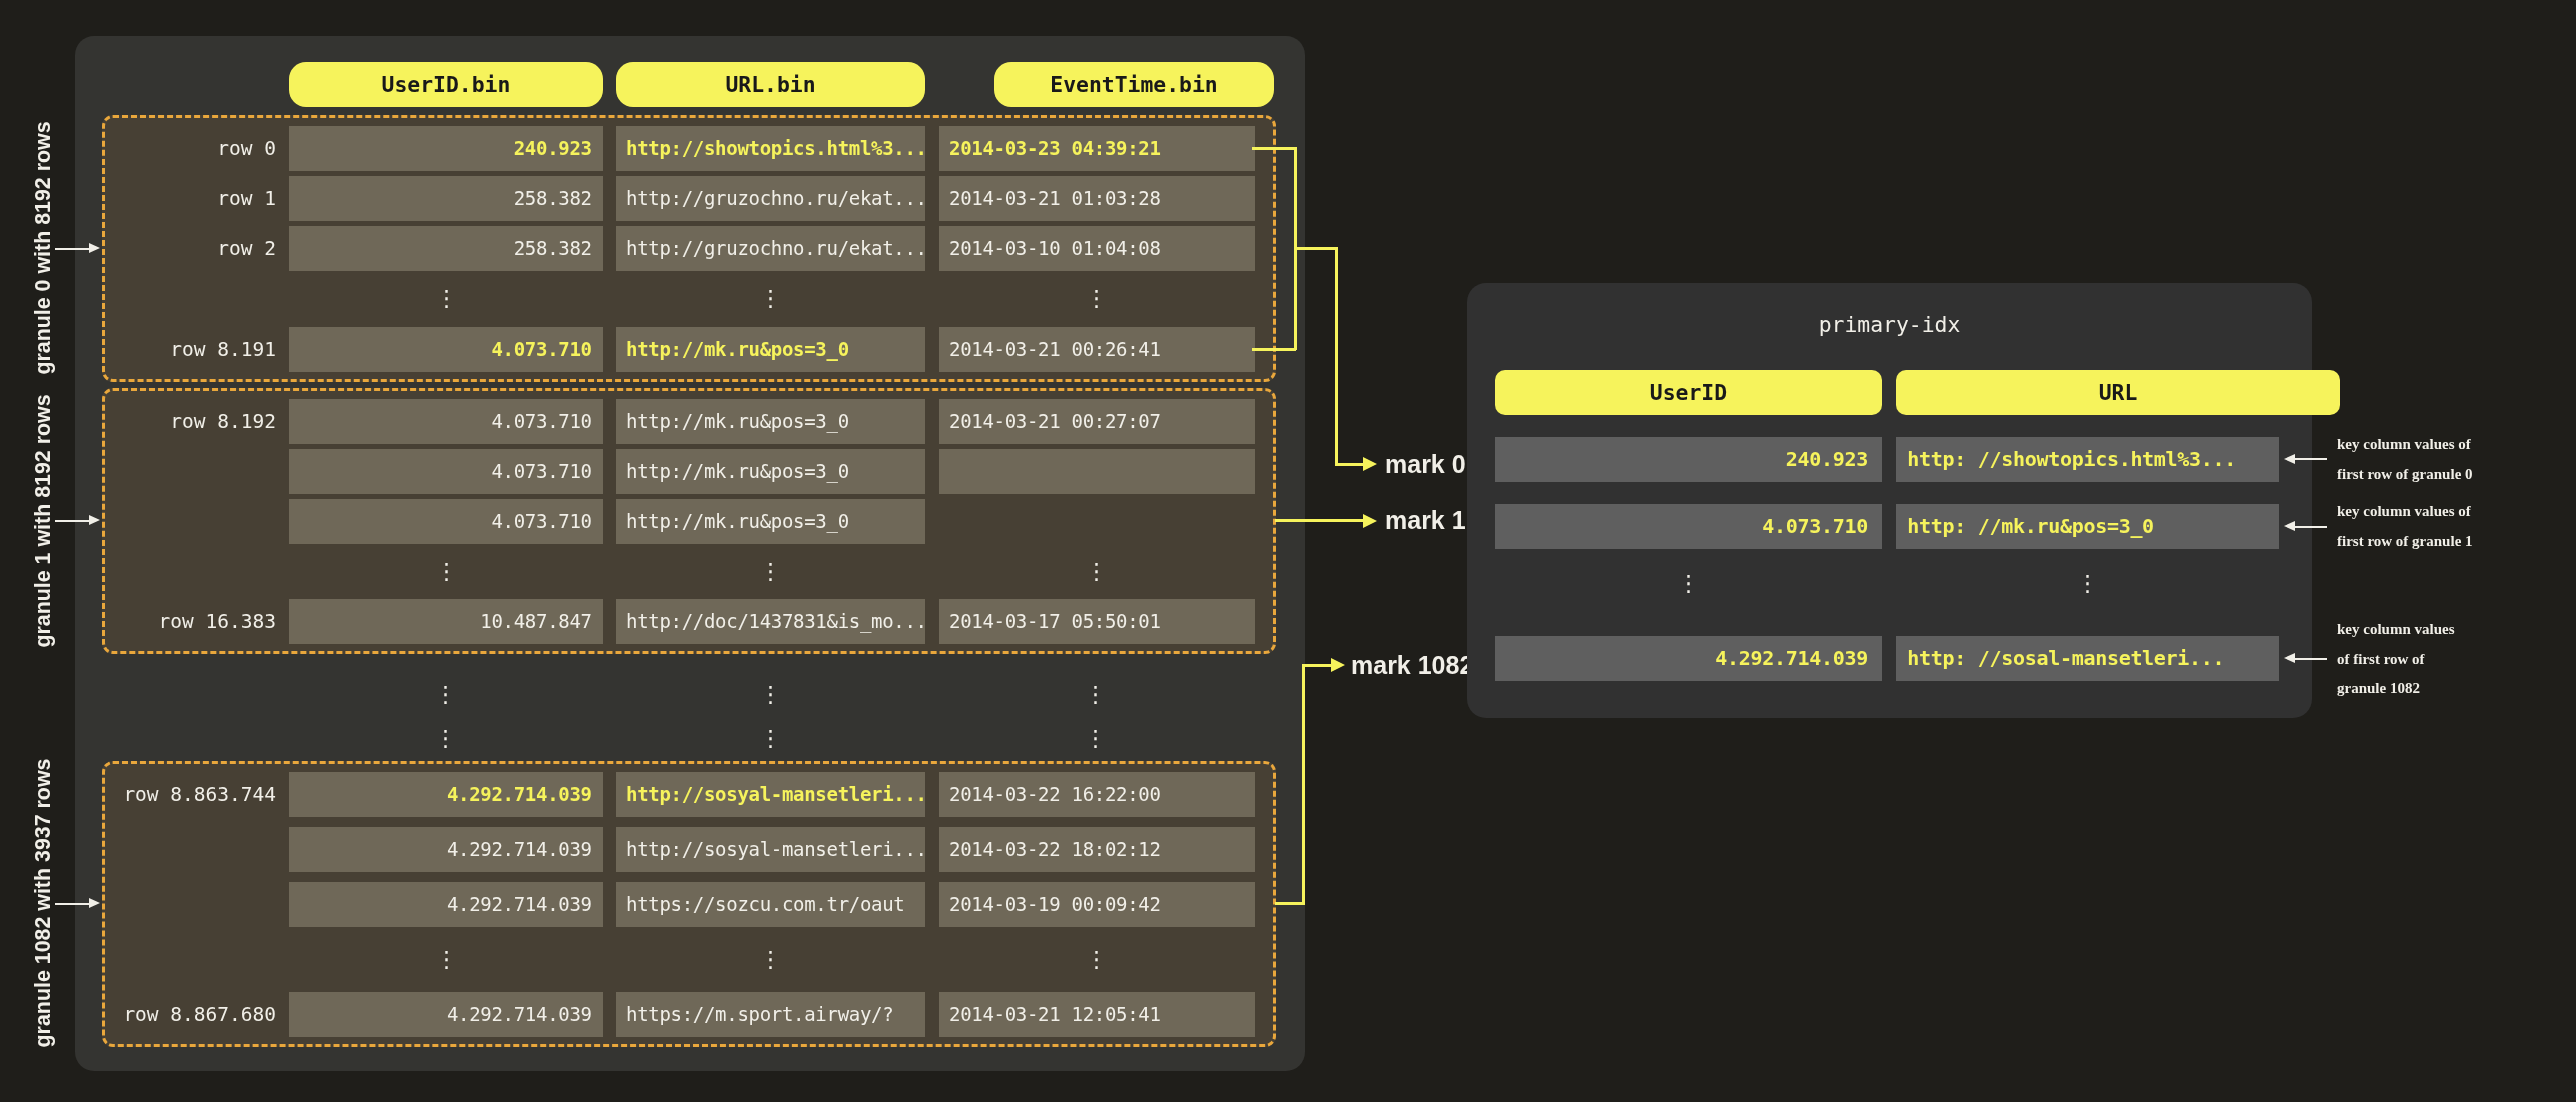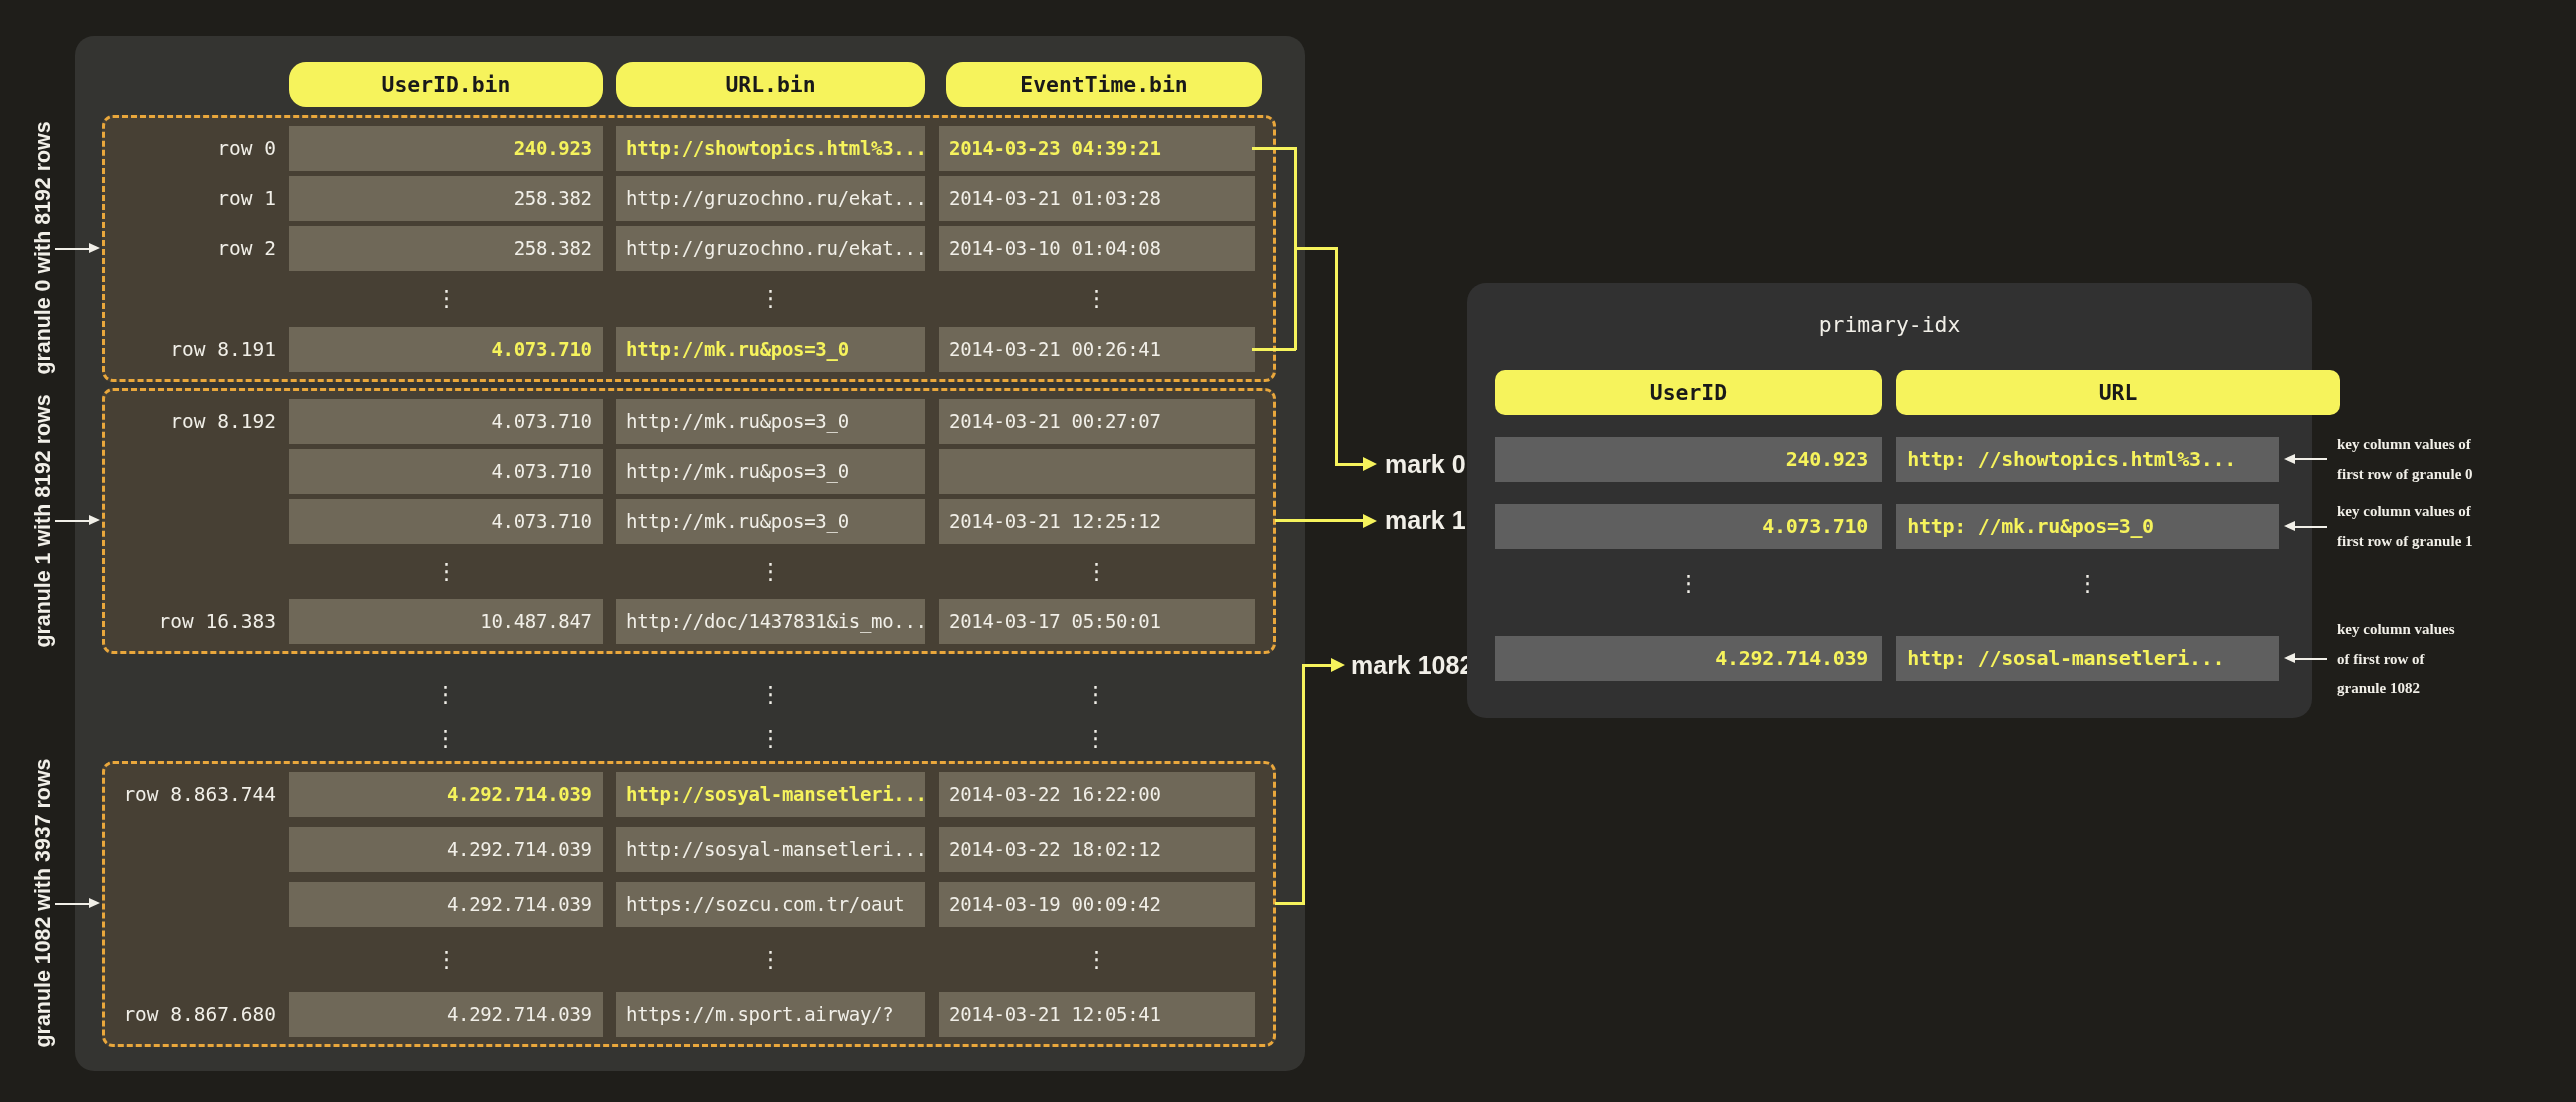--- a/index.html
+++ b/index.html
@@ -10,21 +10,21 @@
   
   #left-panel{position:absolute;left:75px;top:36px;width:1230px;height:1035px;
     background:#343431;border-radius:19px;}
   #right-panel{position:absolute;left:1467px;top:283px;width:845px;height:435px;
     background:#313131;border-radius:19px;}
   
   .hdr-btn{position:absolute;top:62px;height:45px;background:#f6f35c;border-radius:17px;
     color:#191919;font-weight:bold;font-size:21.4px;display:flex;align-items:center;justify-content:center;}
   #hdr-0{left:289px;width:314px;}
   #hdr-1{left:616px;width:309px;}
-  #hdr-2{left:946px;width:316px;}
+  #hdr-2{left:994px;width:280px;}
   .idx-btn{position:absolute;top:370px;height:45px;background:#f6f35c;border-radius:10px;
     color:#191919;font-weight:bold;font-size:21.4px;display:flex;align-items:center;justify-content:center;}
   #idx-btn-0{left:1495px;width:387px;}
   #idx-btn-1{left:1896px;width:444px;}
   
   .granule{position:absolute;left:102px;width:1174px;border:3.8px dashed #e9a73c;
     border-radius:11px;background:#474034;box-sizing:border-box;}
   #granule-0{top:115px;height:267px;}
   #granule-1{top:388px;height:266px;}
   #granule-2{top:761px;height:286px;}
@@ -136,21 +136,20 @@
         <div class="g-row">
           <div class="rl"></div>
           <div class="cell c0">4.073.710</div>
           <div class="cell c1">http://mk.ru&amp;pos=3_0</div>
           <div class="cell c2"></div>
         </div>
         <div class="g-row">
           <div class="rl"></div>
           <div class="cell c0">4.073.710</div>
           <div class="cell c1">http://mk.ru&amp;pos=3_0</div>
-          <div class="cell c2">2014-03-21 12:25:12</div>
         </div>
         <div class="g-row">
           <span class="vdots vd0">⋮</span>
           <span class="vdots vd1">⋮</span>
           <span class="vdots vd2">⋮</span>
         </div>
         <div class="g-row">
           <div class="rl">row 16.383</div>
           <div class="cell c0">10.487.847</div>
           <div class="cell c1">http://doc/1437831&amp;is_mo...</div>

